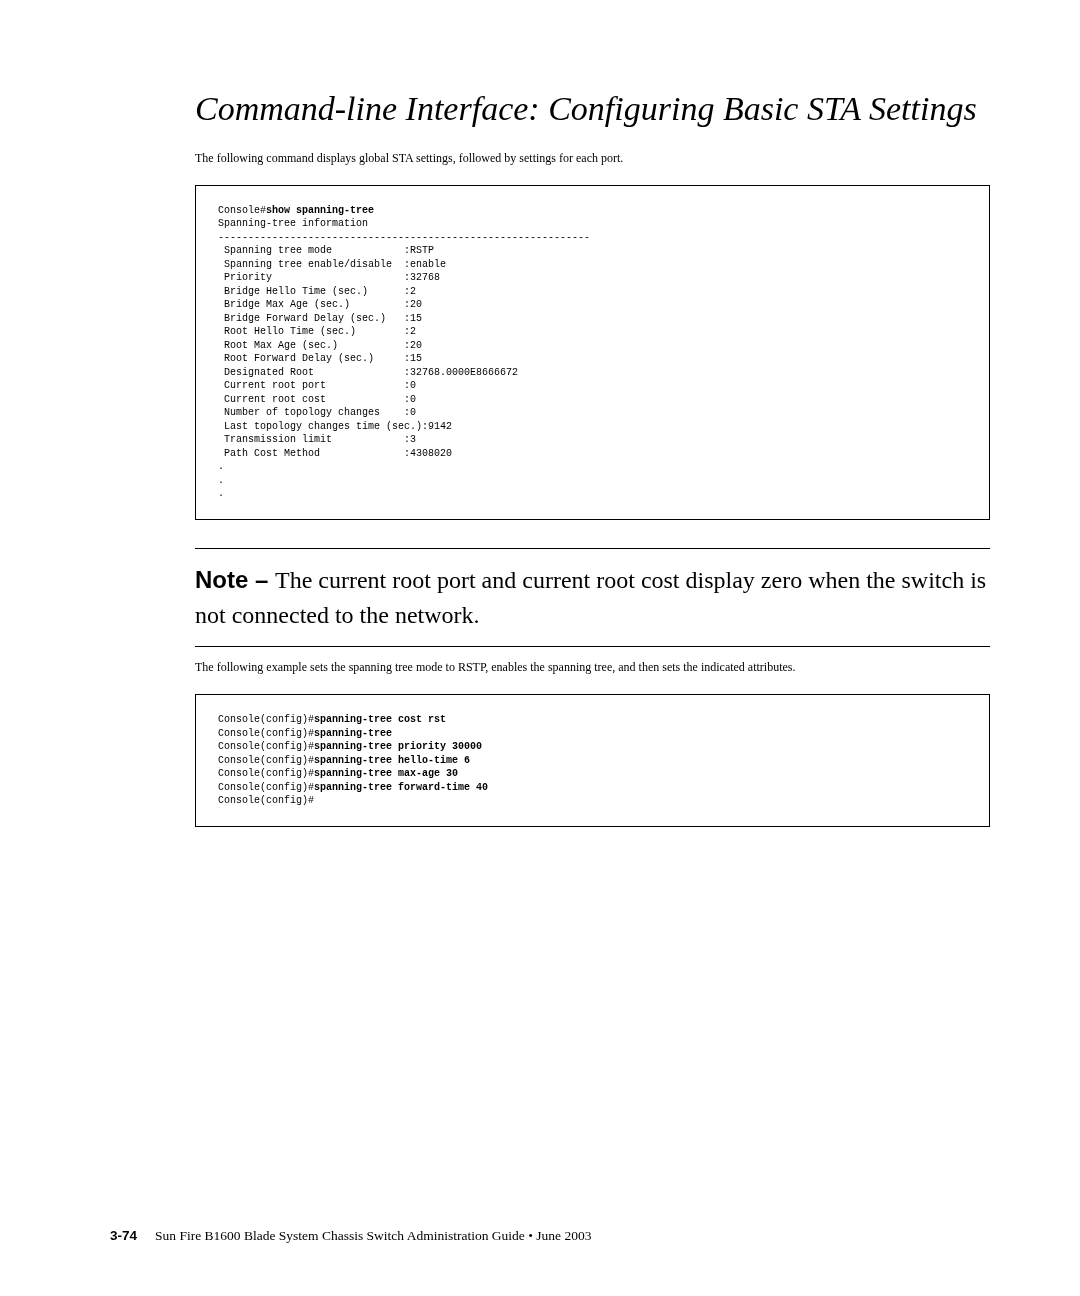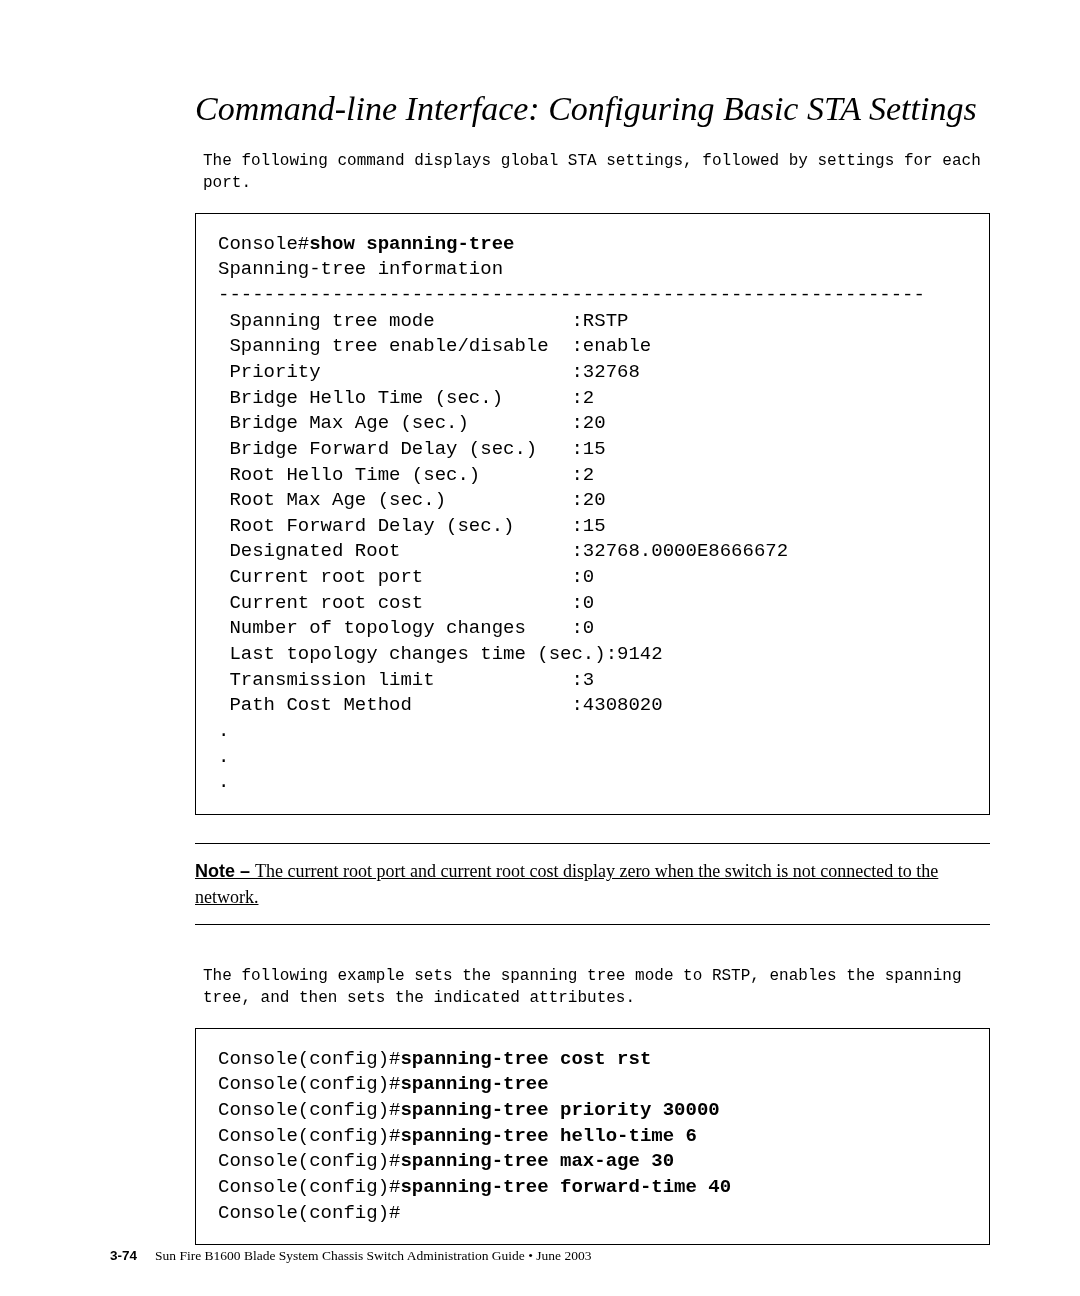--- a/index.html
+++ b/index.html
@@ -17,54 +17,52 @@
       position: relative;
     }
     .section-title {
       font-style: italic;
       font-size: 34px;
       font-weight: normal;
       margin-bottom: 22px;
       font-family: Georgia, 'Times New Roman', serif;
     }
     .body-text {
-      font-size: 16px;
+      font-size: 12px;
       line-height: 1.4;
       margin-bottom: 18px;
-      font-family: Liberation Mono, monospace;
-      margin-left: 8px;
+      font-family: Liberation Serif, serif;
     }
     .code-box {
       border: 1px solid #000;
       padding: 18px 22px;
       margin-bottom: 28px;
       font-family: 'Courier New', Courier, monospace;
-      font-size: 19px;
+      font-size: 10px;
       line-height: 1.35;
       white-space: pre;
     }
     .code-box .bold {
       font-weight: bold;
     }
     .note-block {
       border-top: 1.5px solid #000;
       border-bottom: 1.5px solid #000;
       padding: 14px 0;
-      margin-bottom: 40px;
-      font-size: 18px;
+      margin-bottom: 12px;
+      font-size: 24px;
       line-height: 1.45;
-      text-decoration: underline;
     }
     .note-block .note-label {
       font-family: Arial, Helvetica, sans-serif;
       font-weight: bold;
     }
     .footer {
       position: absolute;
-      bottom: 32px;
+      bottom: 52px;
       left: 110px;
       font-size: 13.5px;
       font-family: Georgia, 'Times New Roman', serif;
     }
     .footer .page-num {
       font-weight: bold;
       font-family: Arial, Helvetica, sans-serif;
       margin-right: 18px;
     }
   </style>

